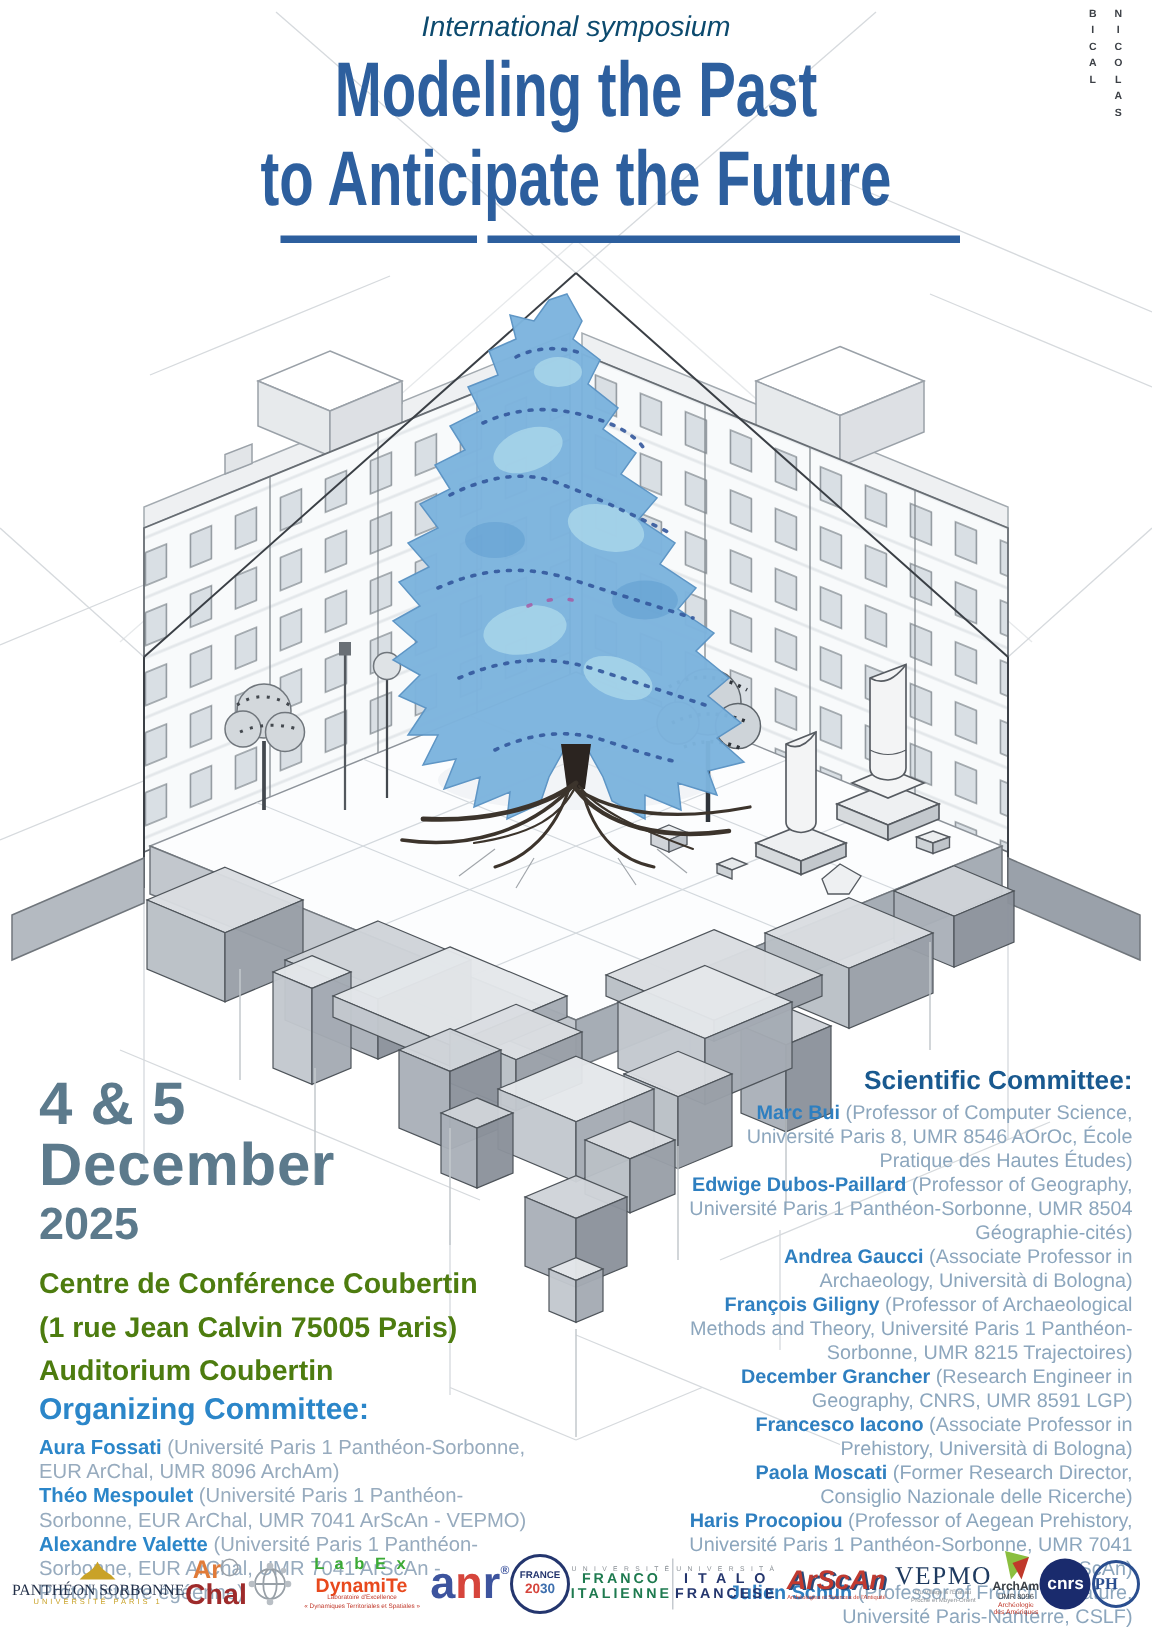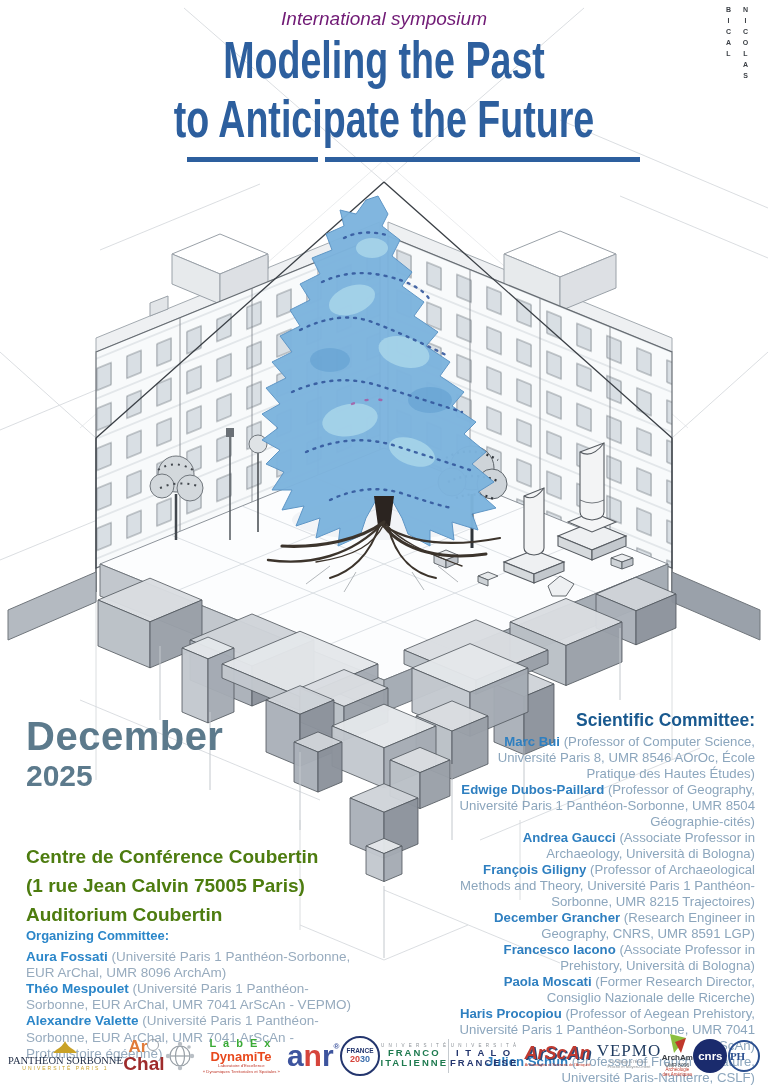--- a/index.html
+++ b/index.html
@@ -1,39 +1,39 @@
 <!DOCTYPE html>
 <html><head>
 <meta charset="utf-8">
 <style>
   html,body{margin:0;padding:0;background:#fff;}
   body{width:768px;height:1086px;overflow:hidden;position:relative;
        font-family:"Liberation Sans", sans-serif;}
   .abs{position:absolute;}
   
   .kicker{top:8px;left:0;width:768px;text-align:center;font-style:italic;
-          font-size:19px;color:#701a75;}
+          font-size:19px;color:#0c4a6e;}
   .title{top:30px;left:0;width:768px;text-align:center;color:#2d5f9e;}
   .title-line{font-weight:bold;font-size:47px;line-height:59px;white-space:nowrap;
           letter-spacing:0;transform:scale(0.80,1.10);transform-origin:50% 50%;}
   .underline-a{top:157px;left:187px;width:131px;height:5px;background:#2d5f9e;}
   .underline-b{top:157px;left:325px;width:315px;height:5px;background:#2d5f9e;}
   .credit{top:6px;right:19px;color:#3c4046;font-size:7px;font-weight:bold;
           writing-mode:vertical-rl;text-orientation:upright;letter-spacing:4px;
           display:flex;flex-direction:column;gap:10px;height:150px;}
   
   #scene{position:absolute;top:0;left:0;z-index:0;pointer-events:none;}
   .txt{z-index:2;}
   
   .dates{top:716px;left:26px;color:#5c7a8c;line-height:1.02;}
   .d1,.d2{font-size:40px;font-weight:600;letter-spacing:.5px;}
   .d3{font-size:30px;font-weight:600;margin-top:4px;}
   .venue{top:842px;left:26px;color:#4d7c0f;font-weight:bold;font-size:19px;line-height:29px;}
   .org{top:928px;left:26px;width:332px;font-size:13.5px;line-height:1.2;text-align:left;}
-  .org .head{color:#2b86c9;font-weight:bold;font-size:13px;margin-bottom:5px;}
+  .org .head{color:#2b86c9;font-weight:bold;font-size:20px;margin-bottom:5px;}
   .sci{top:710px;right:13px;width:305px;font-size:13.2px;line-height:1.21;text-align:right;}
   .sci .head{color:#19598f;font-weight:bold;font-size:17.5px;margin-bottom:3px;}
   .mname{color:#2b86c9;font-weight:bold;}
   .sci .mname{color:#2e7fc0;}
   .maffil{color:#97abbe;}
   .sci .maffil{color:#8ca6bd;}
   
   .logos{position:absolute;left:0;bottom:2px;width:768px;height:56px;z-index:2;
          display:flex;align-items:center;justify-content:space-between;padding:0 8px;box-sizing:border-box;}
   .logo{display:flex;flex-direction:column;align-items:center;justify-content:center;
@@ -343,20 +343,21 @@
 </div>
 <div class="abs underline-a txt"></div>
 <div class="abs underline-b txt"></div>
 
 <div class="abs credit txt">
   <span>NICOLAS</span>
   <span>BICAL</span>
 </div>
 
 <div class="abs dates txt">
+  <div class="d1">4 &amp; 5</div>
   <div class="d2">December</div>
   <div class="d3">2025</div>
 </div>
 
 <div class="abs venue txt">
   <div>Centre de Conférence Coubertin</div>
   <div>(1 rue Jean Calvin 75005 Paris)</div>
   <div>Auditorium Coubertin</div>
 </div>
 

